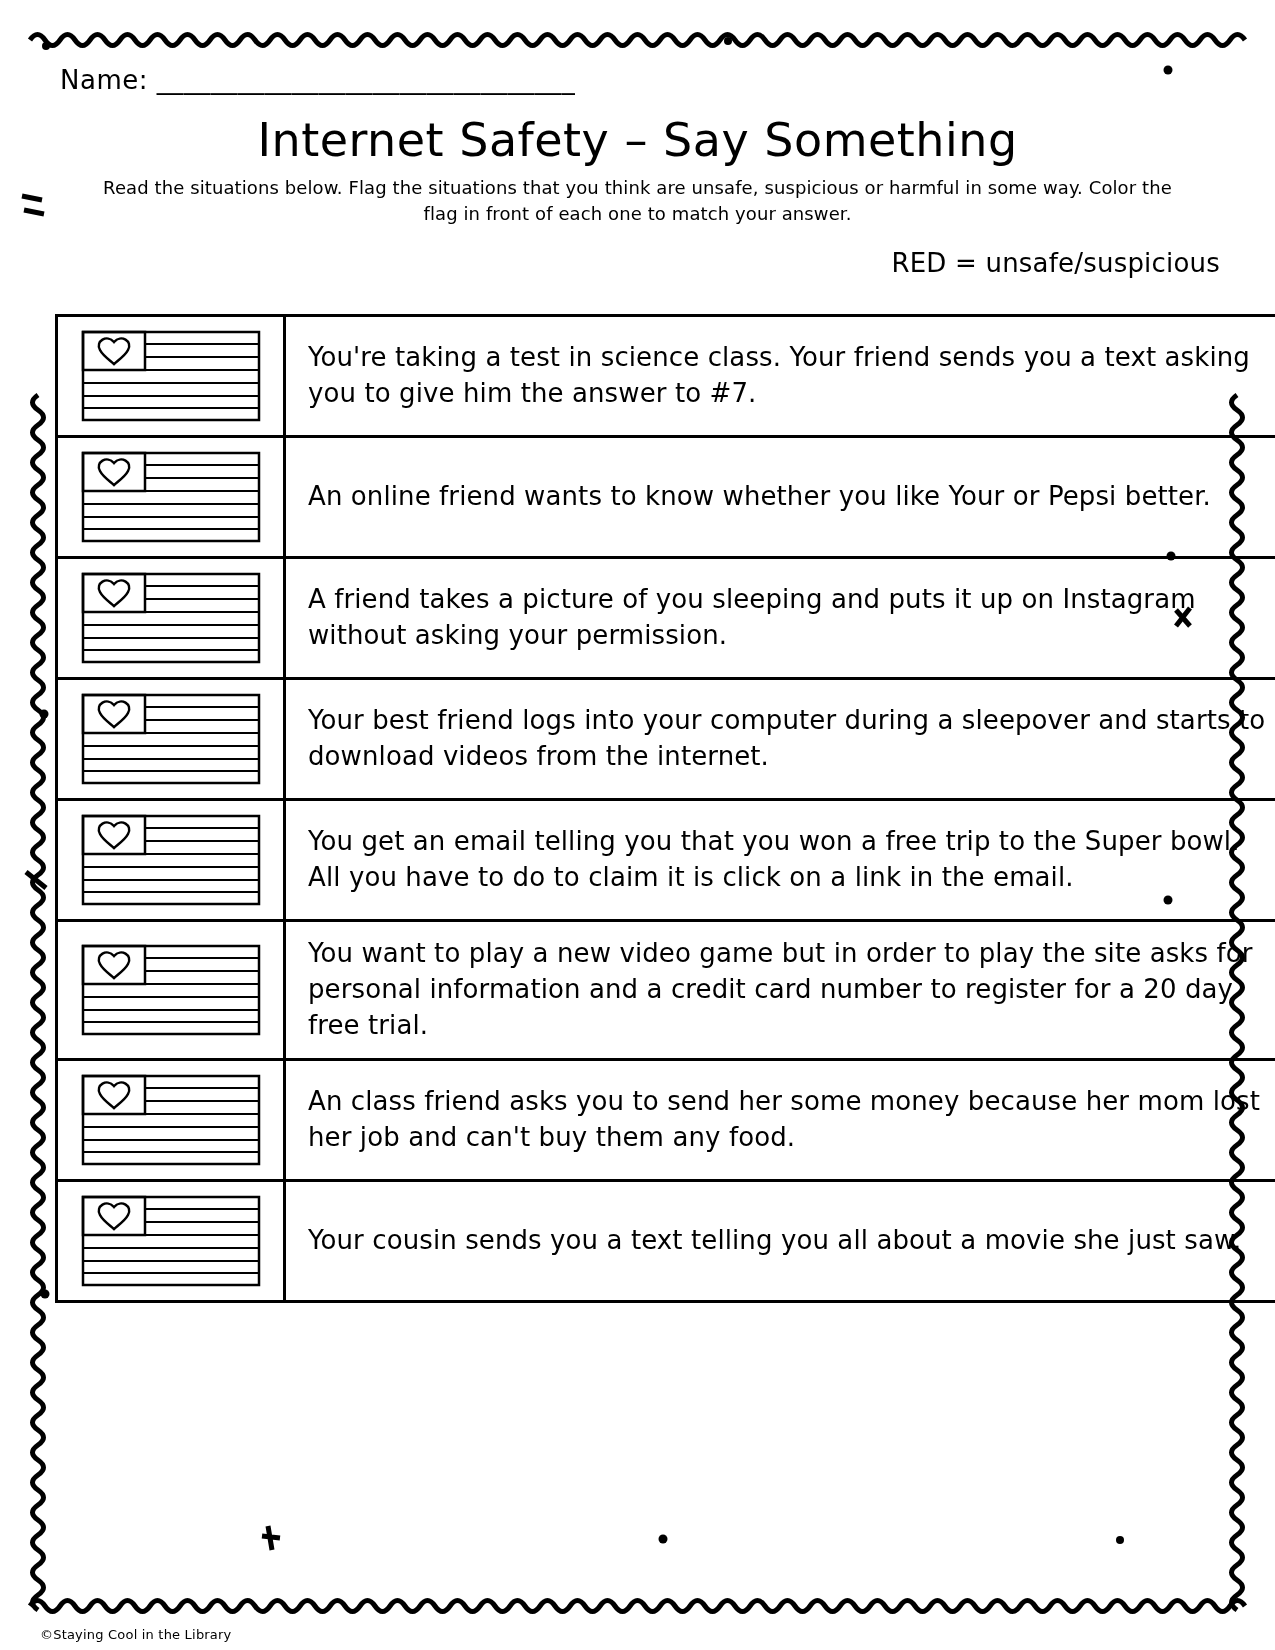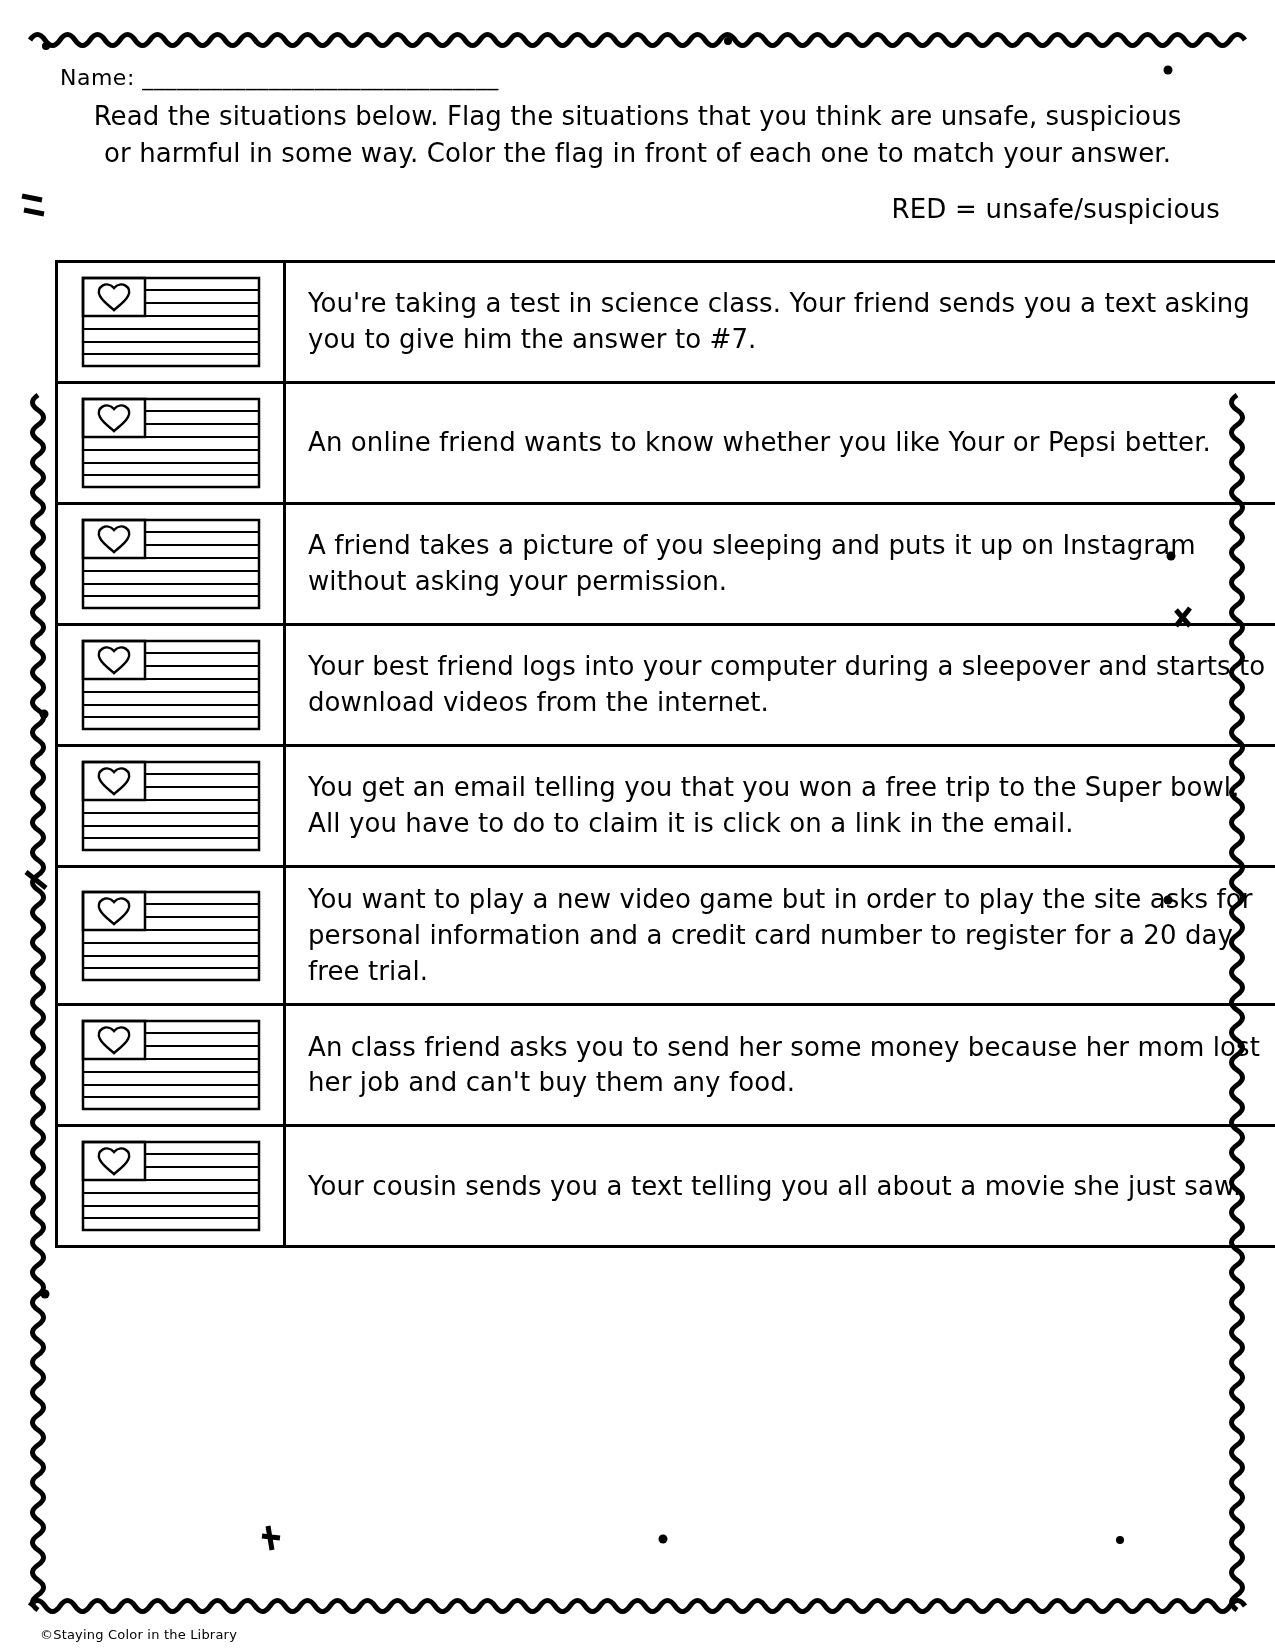--- a/index.html
+++ b/index.html
@@ -29,37 +29,37 @@
   .sheet {
     position: absolute;
     left: 55px;
     top: 55px;
     width: 1165px;
     height: 1540px;
   }
 
   .name-line {
     font-family: "DejaVu Sans", sans-serif;
-    font-size: 22px;
+    font-size: 26px;
     letter-spacing: 0.5px;
     margin: 10px 0 0 5px;
     white-space: nowrap;
   }
 
   .title {
     text-align: center;
     font-size: 46px;
     letter-spacing: 0.5px;
     margin: 18px 0 6px 0;
     font-weight: normal;
     font-family: "DejaVu Sans", sans-serif;
   }
 
   .instructions {
-    font-size: 26px;
+    font-size: 18px;
     line-height: 1.42;
     text-align: center;
     margin: 8px 30px 0 30px;
     letter-spacing: 0.1px;
   }
 
   .key-row {
     display: flex;
     justify-content: flex-end;
     gap: 60px;
@@ -148,20 +148,21 @@
     <path d="M1176,610 l14,16 M1190,608 l-14,18" stroke="#000" stroke-width="5" fill="none"></path>
     <path d="M26,872 l20,16" stroke="#000" stroke-width="5" fill="none"></path>
     <path d="M268,1526 l4,24 M262,1536 l18,2" stroke="#000" stroke-width="5" fill="none"></path>
   </svg>
 </div>
 
 <div class="sheet">
 
   <div class="name-line">Name: _______________________________</div>
 
+  <h1 class="title">Internet Safety – Say Something</h1>
 
   <div class="instructions">Read the situations below. Flag the situations that you think are unsafe, suspicious or harmful in some way. Color the flag in front of each one to match your answer.</div>
 
   <div class="key-row">
     <span>RED = unsafe/suspicious</span>
   </div>
 
   <div class="table">
 
     <div class="row">
@@ -312,13 +313,13 @@
         </svg>
       </div>
       <div class="text-cell">
         <span class="situation-text">Your cousin sends you a text telling you all about a movie she just saw.</span>
       </div>
     </div>
 
   </div>
 </div>
 
-<div class="credit">©Staying Color in the Library</div>
+<div class="credit">©Staying Cool in the Library</div>
 
 </body></html>

